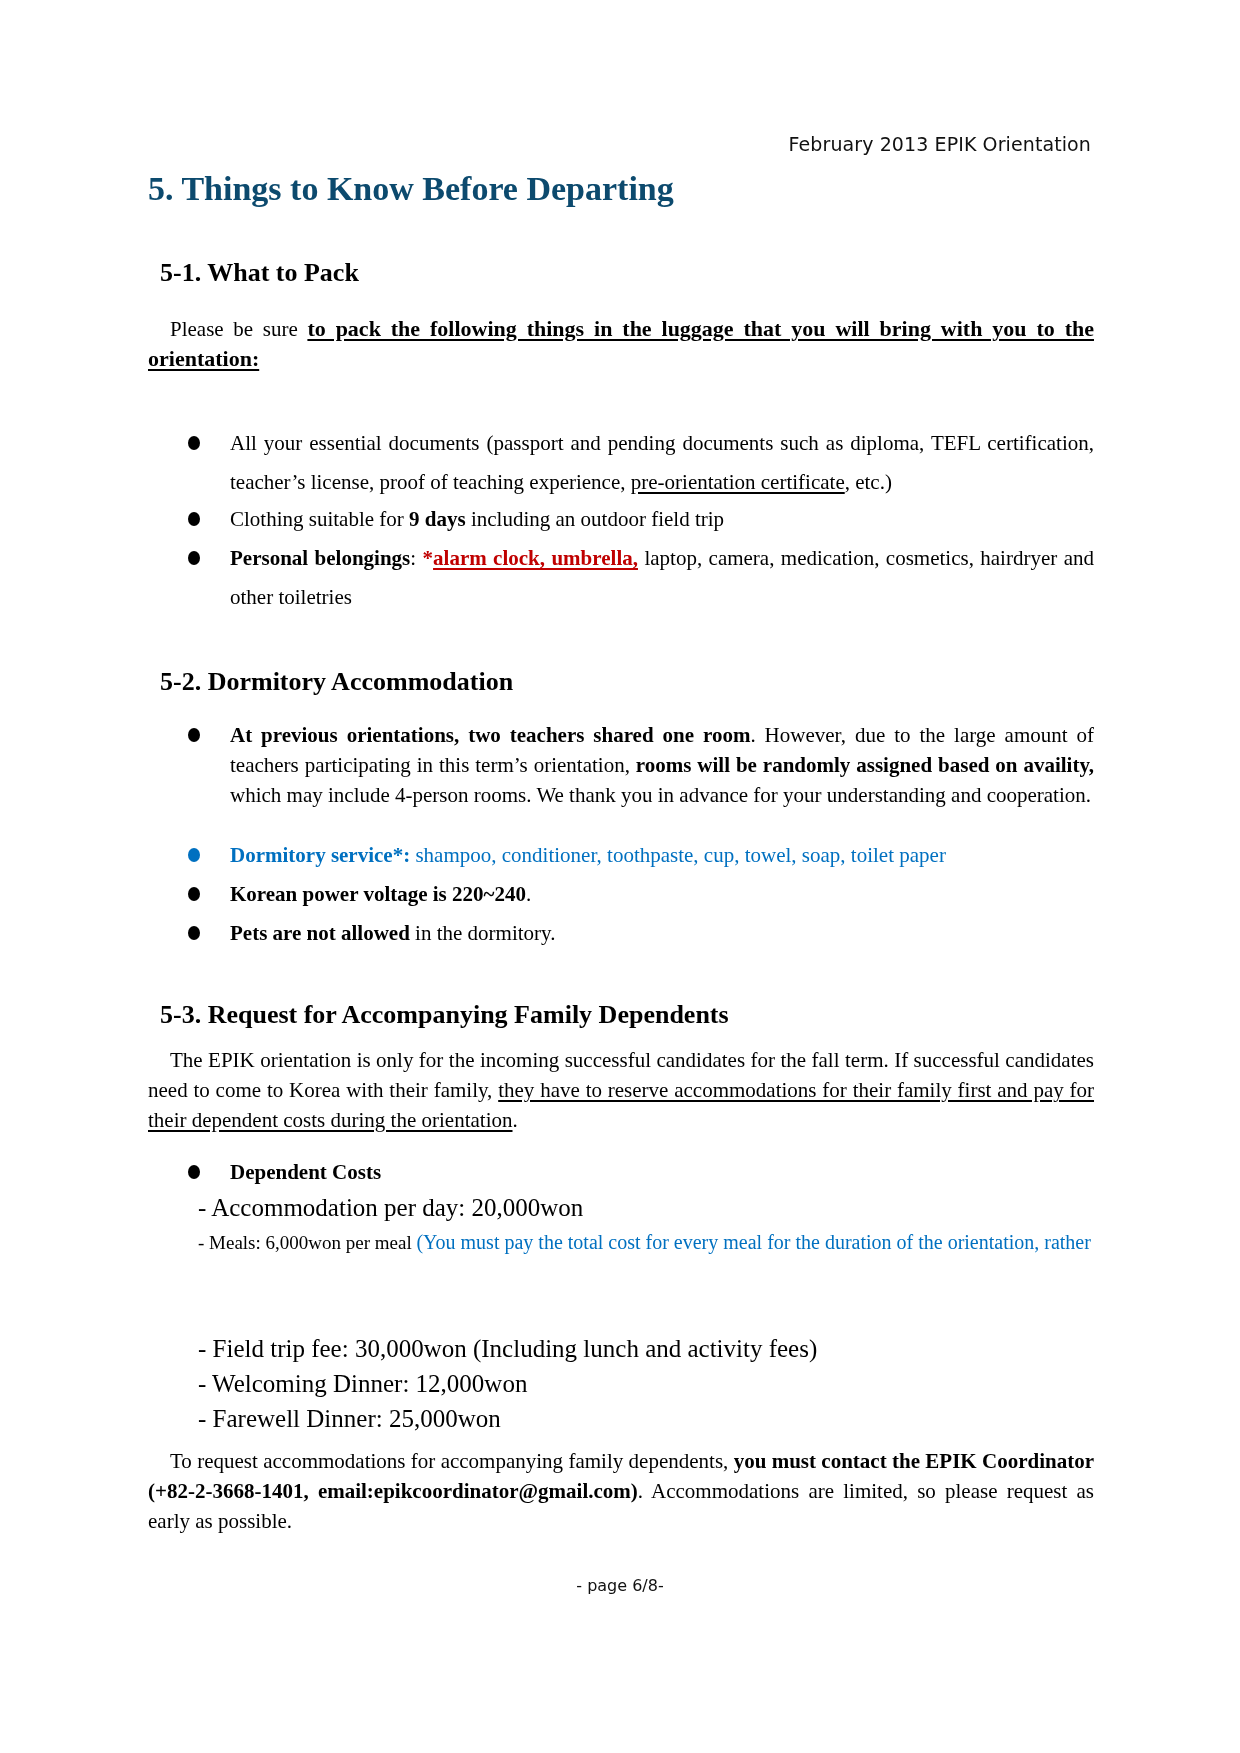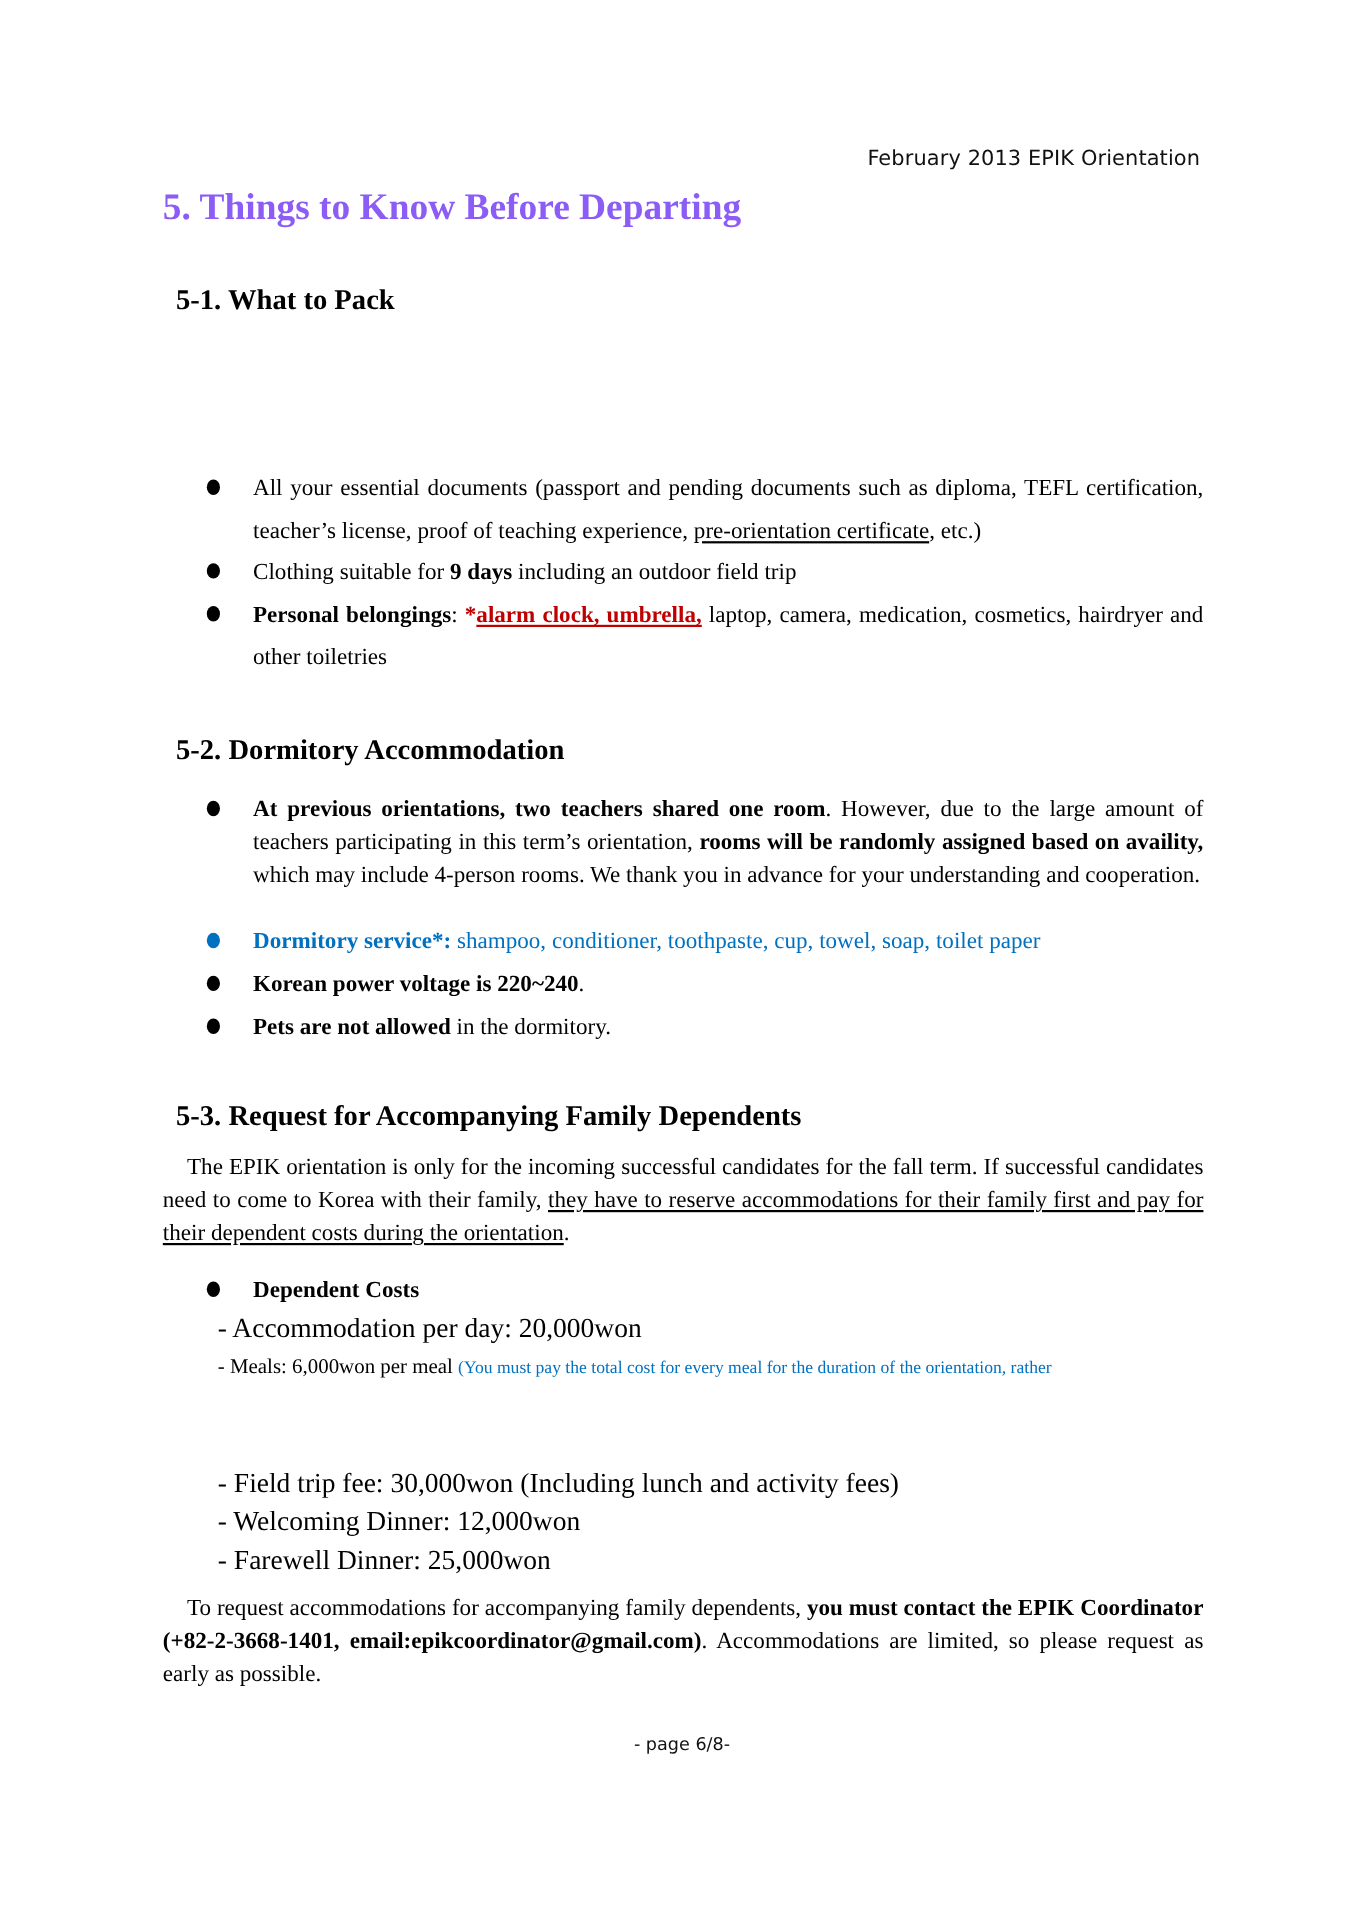--- a/index.html
+++ b/index.html
@@ -1,49 +1,52 @@
 <!DOCTYPE html>
 <html><head>
 <meta charset="utf-8">
 <style>
   html, body { margin: 0; padding: 0; background: #ffffff; }
   body { width: 1240px; height: 1753px; position: relative; overflow: hidden; font-family: "Liberation Serif", serif; color: #000; }
   .page { position: absolute; left: 0; top: 0; width: 1240px; height: 1253px; }
   .abs { position: absolute; }
   .header-right { right: 149px; top: 133px; font-family: "DejaVu Sans", sans-serif; font-size: 19px; color: #111; letter-spacing: 0.1px; }
-  .h1 { left: 148px; top: 170px; font-family: "Liberation Serif", serif; font-weight: bold; font-size: 34px; color: #8b5cf6; }
+  .h1 { left: 148px; top: 170px; font-family: "Liberation Serif", serif; font-weight: bold; font-size: 34px; color: #0c4a6e; }
   .h2 { left: 160px; font-family: "Liberation Serif", serif; font-weight: bold; font-size: 26px; color: #000; }
   .para { left: 148px; width: 946px; font-size: 21px; line-height: 30px; text-align: justify; }
   .indent { text-indent: 22px; }
   .bold { font-weight: bold; }
   .ul { text-decoration: underline; text-underline-offset: 3px; }
   .red { color: #C00000; }
   .blue { color: #0070C0; }
   .bullet-row { position: absolute; left: 188px; width: 906px; font-size: 21px; text-align: justify; }
   .bullet-dot { position: absolute; left: 0; top: 0; width: 12px; height: 14px; border-radius: 50%; background: #000; }
   .bullet-text { margin-left: 42px; }
   .lh38 { line-height: 38.5px; }
   .lh30 { line-height: 30px; }
   .cost { position: absolute; left: 198px; font-size: 25px; line-height: 24px; }
-  .cost-note { font-size: 16px; }
+  .cost-note { font-size: 20px; }
   .meal-block { position: absolute; left: 198px; width: 896px; font-size: 19px; line-height: 33px; text-align: justify; }
   .meal-cont { padding-left: 10px; font-size: 17.5px; }
   .footer { left: 0; width: 1240px; text-align: center; top: 1576px; font-family: "DejaVu Sans", sans-serif; font-size: 16px; color: #111; }
 </style>
 </head>
 <body>
 
 <div class="page">
 
   <div class="abs header-right">February 2013 EPIK Orientation</div>
 
   <div class="abs h1">5. Things to Know Before Departing</div>
 
   <div class="abs h2" style="top:258px;">5-1. What to Pack</div>
 
+  <div class="abs para indent" style="top:314px;">
+    <span>Please be sure </span><span class="bold ul" style="font-size:22px;">to pack the following things in the luggage that you will bring with you to the orientation:</span>
+  </div>
 
   <div class="bullet-row lh38" style="top:424px;">
     <span class="bullet-dot" style="top:12px;"></span>
     <div class="bullet-text">
       <span>All your essential documents (passport and pending documents such as diploma, TEFL certification, teacher’s license, proof of teaching experience, </span><span class="ul">pre-orientation certificate</span><span>, etc.)</span>
     </div>
   </div>
 
   <div class="bullet-row lh38" style="top:500px;">
     <span class="bullet-dot" style="top:12px;"></span>

